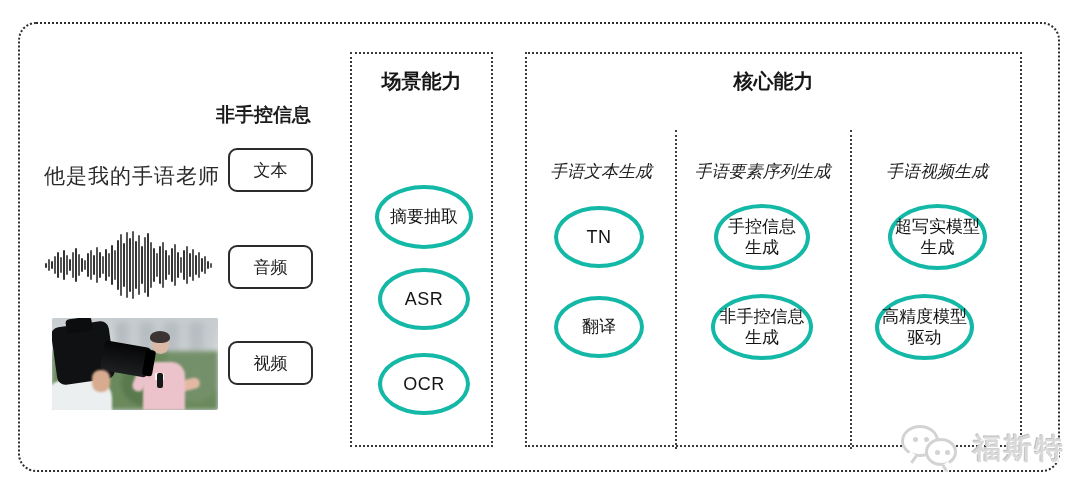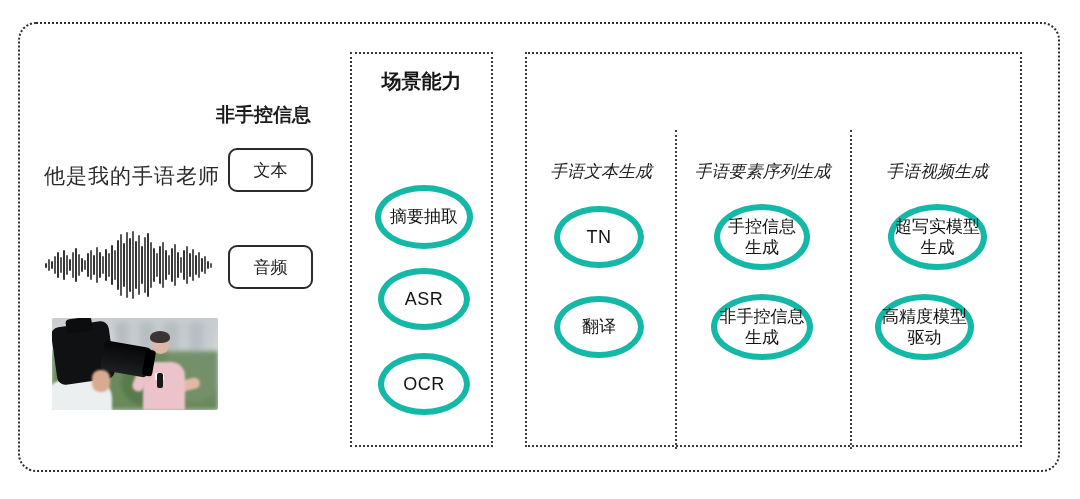--- a/index.html
+++ b/index.html
@@ -67,21 +67,21 @@
   
   .dash-box { border:2px dotted #3a3a3a; background:transparent; }
   .box-title { position:absolute; left:0; right:0; top:14px; text-align:center;
                font-size:20px; font-weight:bold; color:#161616; }
   .box-subtitle { position:absolute; left:0; right:0; text-align:center;
                font-size:17px; color:#262626; }
   .col-header { position:absolute; text-align:center; font-size:17px; color:#222;
                white-space:nowrap;font-style:italic; }
   .divider { position:absolute; width:0; border-left:2px dotted #3f3f3f; }
 
-  .ellipse { position:absolute; border:6px solid #14b8a6; border-radius:50%;
+  .ellipse { position:absolute; border:4px solid #14b8a6; border-radius:50%;
              background:#fff; display:flex; align-items:center; justify-content:center;
              text-align:center; font-size:17px; color:#141414; line-height:1.25;
              white-space:pre-line; }
   .ellipse.latin { font-size:18px; letter-spacing:.5px; }
 
   
   .watermark { display:flex; align-items:center; gap:8px; }
   .wm-icon { position:relative; width:64px; height:48px; }
   .wm-bub1 { position:absolute; left:0; top:0; width:38px; height:32px; background:#fff;
              border:3px solid #d3d3d3; border-radius:50%; }
@@ -181,29 +181,31 @@
     <div class="ph-hair"></div>
     <div class="ph-badge"></div>
     <div class="ph-mic"></div>
     <div class="ph-shoulder"></div>
     <div class="ph-cambody"></div>
     <div class="ph-camtop"></div>
     <div class="ph-lens"></div>
     <div class="ph-lensring"></div>
     <div class="ph-hand"></div>
   </div>
+  <div class="abs type-box" style="left:228px; top:341px;">视频</div>
 
   <div class="abs dash-box" style="left:350px; top:52px; width:143px; height:395px;">
     <div class="box-title">场景能力</div>
     <div class="ellipse" style="left:23px; top:131px; width:98px; height:64px;">摘要抽取</div>
     <div class="ellipse latin" style="left:26px; top:299px; width:92px; height:62px;">OCR</div>
     <div class="ellipse latin" style="left:26px; top:214px; width:92px; height:62px;">ASR</div>
   </div>
 
   <div class="abs dash-box" style="left:525px; top:52px; width:497px; height:395px;">
+    <div class="box-title">核心能力</div>
 
     <div class="divider" style="left:148px; top:76px; height:319px;"></div>
     <div class="divider" style="left:323px; top:76px; height:319px;"></div>
 
     <div class="col-header" style="left:0; width:148px; top:106px;">手语文本生成</div>
     <div class="ellipse latin" style="left:27px; top:152px; width:90px; height:62px;">TN</div>
     <div class="ellipse" style="left:27px; top:242px; width:90px; height:62px;">翻译</div>
 
     <div class="col-header" style="left:148px; width:175px; top:106px;">手语要素序列生成</div>
     <div class="ellipse" style="left:187px; top:150px; width:96px; height:66px;">手控信息
@@ -211,14 +213,29 @@
     <div class="ellipse" style="left:184px; top:240px; width:102px; height:66px;">非手控信息
 生成</div>
 
     <div class="col-header" style="left:323px; width:174px; top:106px;">手语视频生成</div>
     <div class="ellipse" style="left:361px; top:150px; width:99px; height:66px;">超写实模型
 生成</div>
     <div class="ellipse" style="left:348px; top:240px; width:99px; height:66px;">高精度模型
 驱动</div>
   </div>
 
+  <div class="abs watermark" style="left:901px; top:425px;">
+    <div class="wm-icon">
+      <div class="wm-bub1">
+        <div class="eye" style="left:9px;"></div>
+        <div class="eye" style="left:20px;"></div>
+      </div>
+      <div class="wm-tail1"></div>
+      <div class="wm-bub2">
+        <div class="eye" style="left:7px;"></div>
+        <div class="eye" style="left:17px;"></div>
+      </div>
+      <div class="wm-tail2"></div>
+    </div>
+    <div class="wm-text">福斯特</div>
+  </div>
 
 </div>
 
 </body></html>

